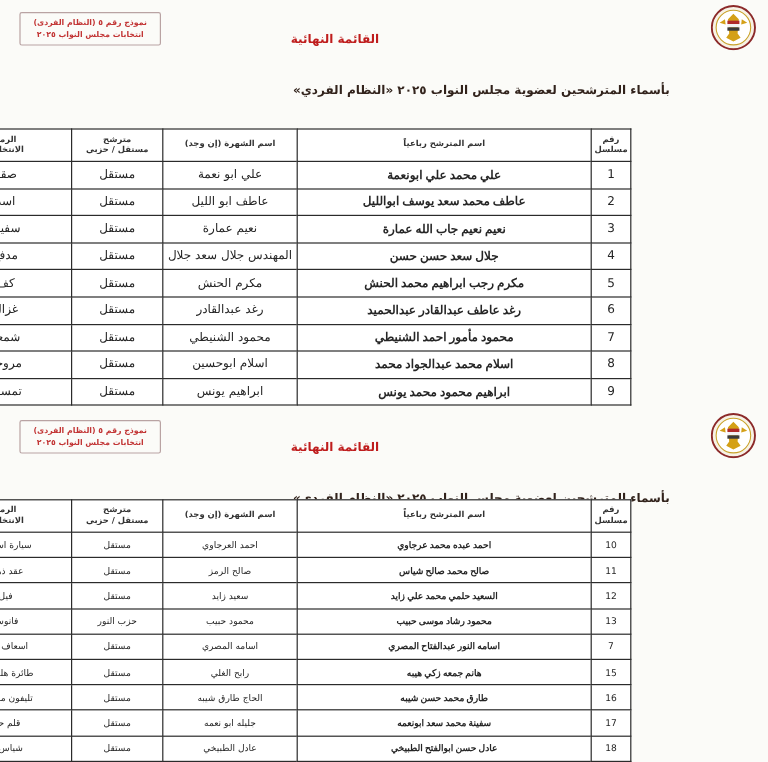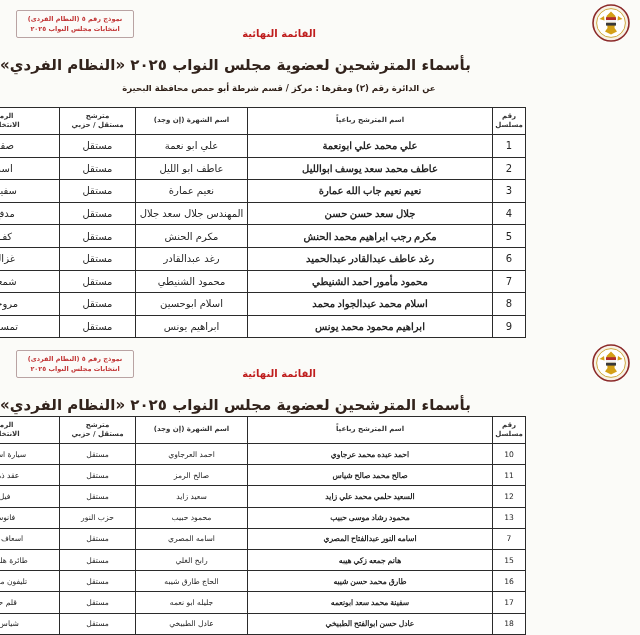--- a/index.html
+++ b/index.html
@@ -21,22 +21,22 @@
     text-align:center;line-height:1.55;padding:3px 2px;
     direction:rtl;
   }
   .logo{position:absolute;left:592px;top:4px;width:38px;height:38px;}
 
   .title{
     position:absolute;top:28px;left:0;width:100%;
     text-align:center;color:#bf1d1d;font-size:10px;font-weight:bold;
   }
   .subtitle{
-    position:absolute;top:56px;left:0;width:100%;
-    text-align:left;color:#32231c;font-size:15px;font-weight:bold;
+    position:absolute;top:70px;left:0;width:100%;
+    text-align:right;color:#32231c;font-size:10px;font-weight:bold;
   }
   .district{
     position:absolute;top:83px;left:0;width:100%;
     text-align:center;color:#2e1f17;font-size:8.5px;font-weight:bold;
   }
 
   table.cand{
     position:absolute;right:32px;width:576px;
     border-collapse:collapse;table-layout:fixed;
     background:#fff;
@@ -74,21 +74,20 @@
       <path d="M12 12 L7.5 15 L12.5 16.5 Z" fill="#d4a017"></path>
       <path d="M26 12 L30.5 15 L25.5 16.5 Z" fill="#d4a017"></path>
       <rect x="14" y="13.2" width="10" height="2.8" fill="#b02a2a"></rect>
       <rect x="14" y="16" width="10" height="2.8" fill="#f2f2f2"></rect>
       <rect x="14" y="18.8" width="10" height="2.8" fill="#3a3a3a"></rect>
     </svg>
   </div>
 
   <div class="title">القائمة النهائية</div>
   <div class="subtitle">بأسماء المترشحين لعضوية مجلس النواب ٢٠٢٥ «النظام الفردي»</div>
-  <div class="district">عن الدائرة رقم (٣)   ومقرها : مركز / قسم شرطة أبو حمص   محافظة البحيرة</div>
 
   <table class="cand">
     <colgroup>
       <col style="width:33px">
         <col style="width:245px">
         <col style="width:112px">
         <col style="width:76px">
         <col style="width:110px">
     </colgroup>
     <thead>

